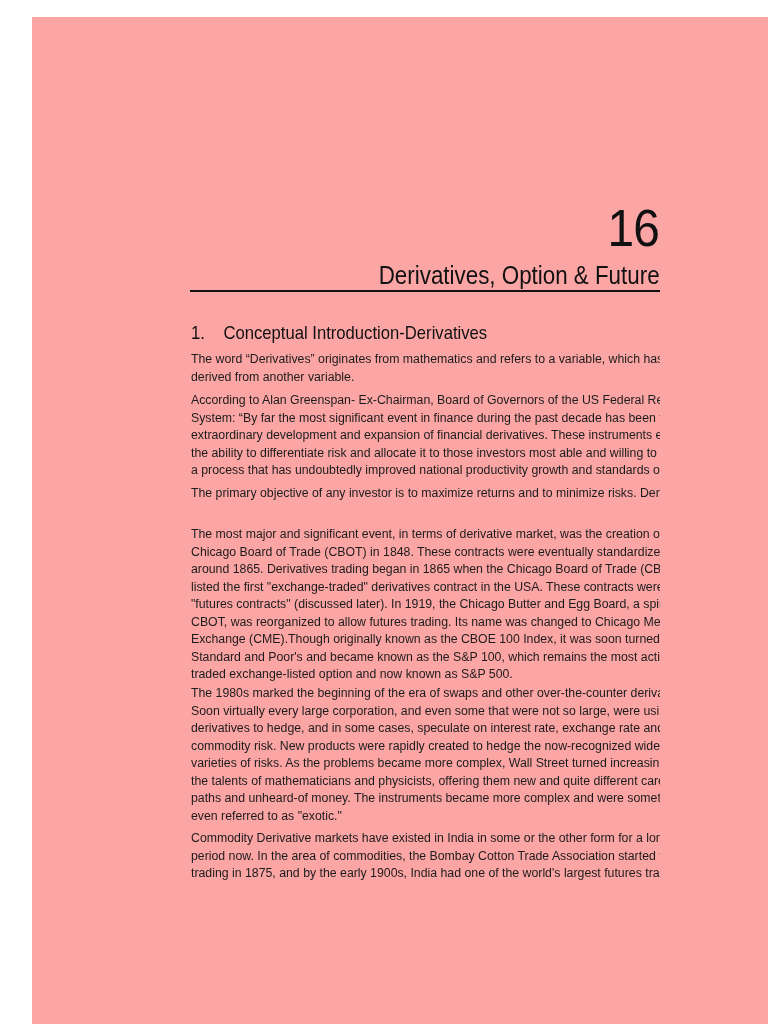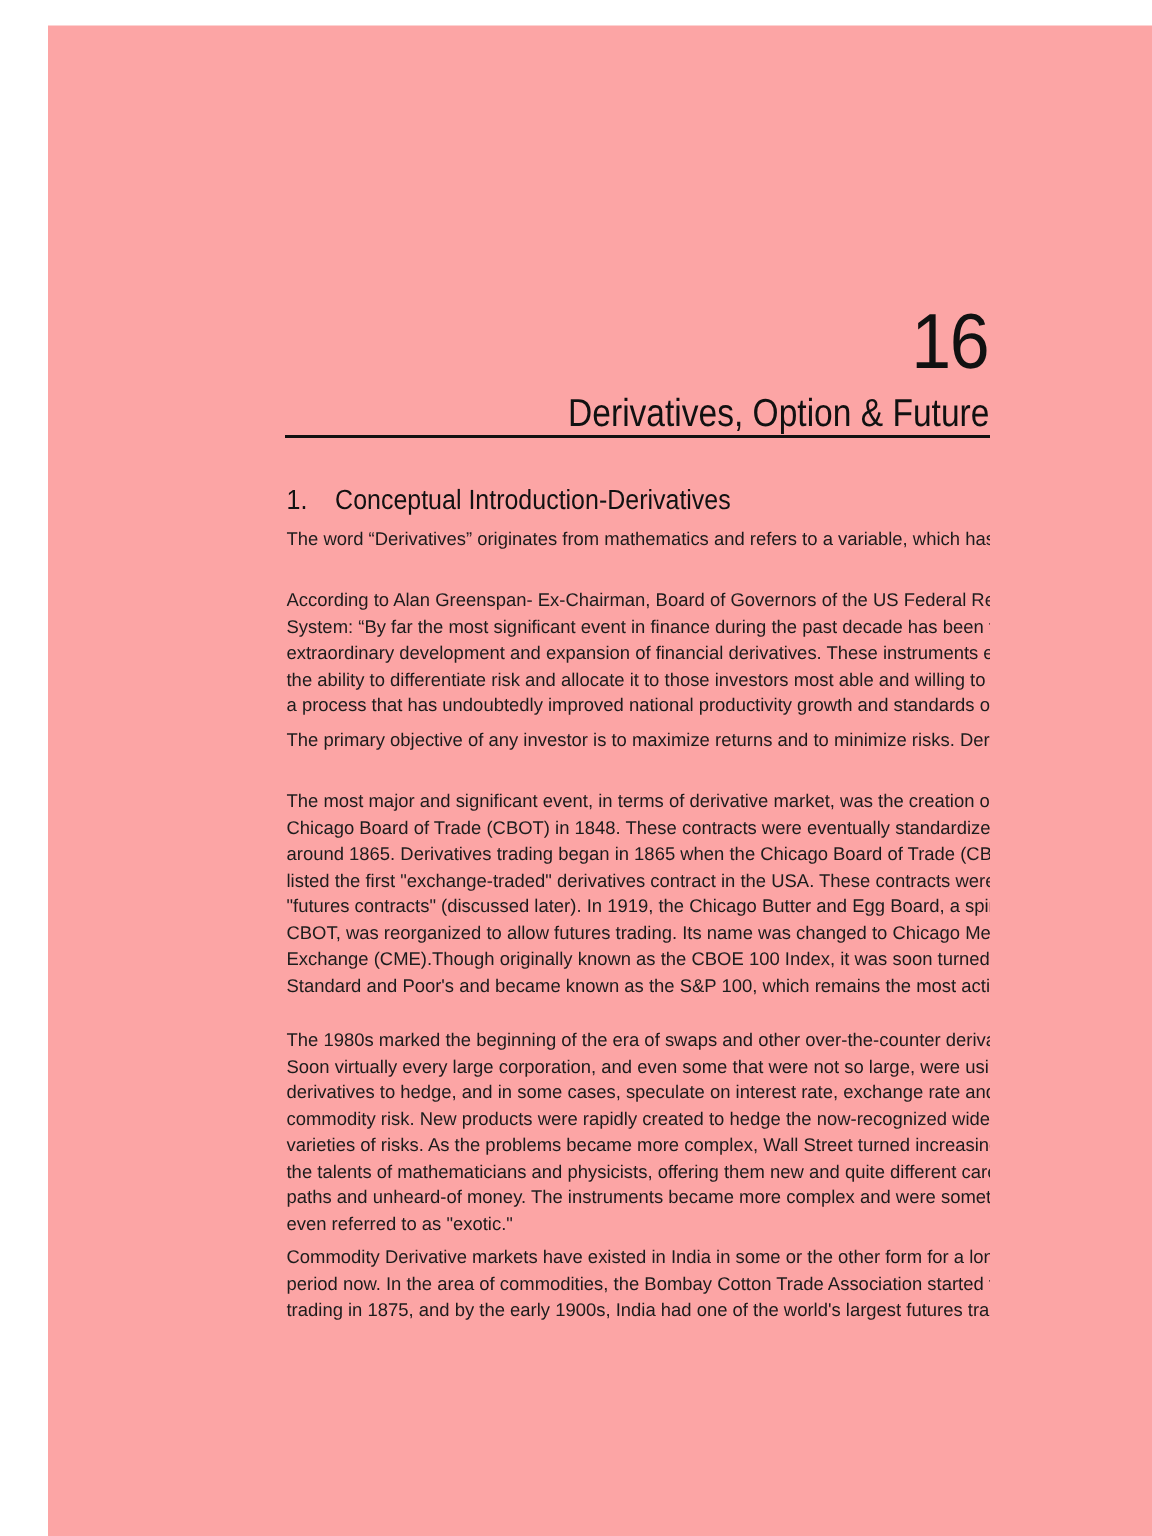--- a/index.html
+++ b/index.html
@@ -104,20 +104,21 @@
   <div class="chapter-rule"></div>
 
   <div class="section-heading">
     <span class="num">1.</span><span>Conceptual Introduction-Derivatives</span>
   </div>
 
   <div class="body-text" style="top:0;">
 
     <div class="para" style="top:334px;">
       <span class="line">The word “Derivatives” originates from mathematics and refers to a variable, which has been</span>
+      <span class="line last">derived from another variable.</span>
     </div>
 
     <div class="para" style="top:375px;">
       <span class="line">According to Alan Greenspan- Ex-Chairman, Board of Governors of the US Federal Reserve</span>
       <span class="line">System: “By far the most significant event in finance during the past decade has been the</span>
       <span class="line">extraordinary development and expansion of financial derivatives. These instruments enhance</span>
       <span class="line">the ability to differentiate risk and allocate it to those investors most able and willing to take it -</span>
       <span class="line last">a process that has undoubtedly improved national productivity growth and standards of living.”</span>
     </div>
 
@@ -127,20 +128,21 @@
 
     <div class="para" style="top:509px;">
       <span class="line">The most major and significant event, in terms of derivative market, was the creation of the</span>
       <span class="line">Chicago Board of Trade (CBOT) in 1848. These contracts were eventually standardized</span>
       <span class="line">around 1865. Derivatives trading began in 1865 when the Chicago Board of Trade (CBOT)</span>
       <span class="line">listed the first "exchange-traded" derivatives contract in the USA. These contracts were called</span>
       <span class="line">"futures contracts" (discussed later). In 1919, the Chicago Butter and Egg Board, a spin-off of</span>
       <span class="line">CBOT, was reorganized to allow futures trading. Its name was changed to Chicago Mercantile</span>
       <span class="line">Exchange (CME).Though originally known as the CBOE 100 Index, it was soon turned over to</span>
       <span class="line">Standard and Poor's and became known as the S&amp;P 100, which remains the most actively</span>
+      <span class="line last">traded exchange-listed option and now known as S&amp;P 500.</span>
     </div>
 
     <div class="para" style="top:668px;">
       <span class="line">The 1980s marked the beginning of the era of swaps and other over-the-counter derivatives.</span>
       <span class="line">Soon virtually every large corporation, and even some that were not so large, were using</span>
       <span class="line">derivatives to hedge, and in some cases, speculate on interest rate, exchange rate and</span>
       <span class="line">commodity risk. New products were rapidly created to hedge the now-recognized wide</span>
       <span class="line">varieties of risks. As the problems became more complex, Wall Street turned increasingly to</span>
       <span class="line">the talents of mathematicians and physicists, offering them new and quite different career</span>
       <span class="line">paths and unheard-of money. The instruments became more complex and were sometimes</span>

